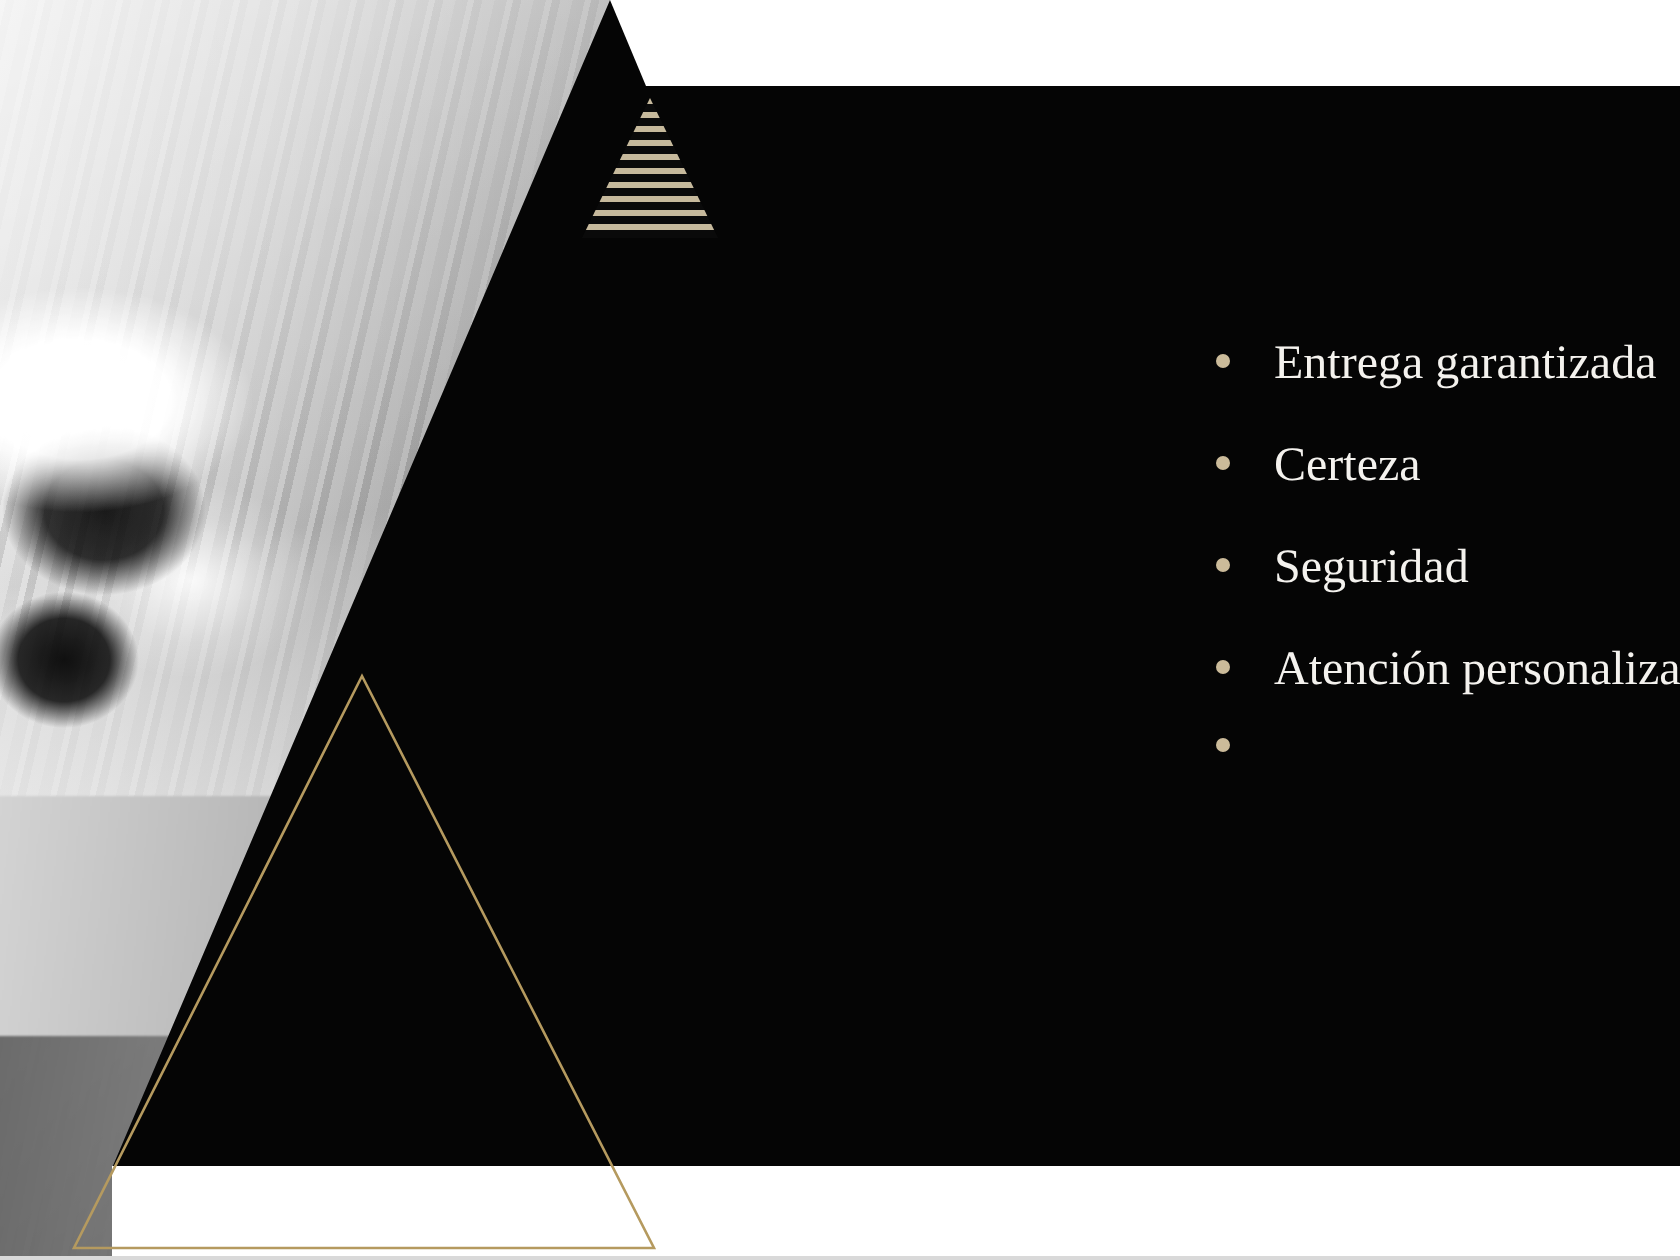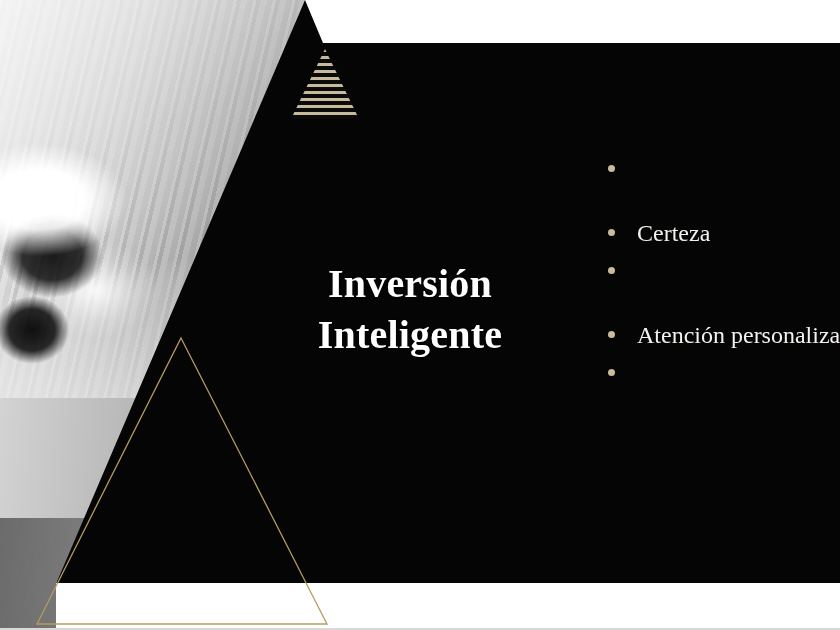--- a/index.html
+++ b/index.html
@@ -187,38 +187,36 @@
   <div class="band-top"></div>
   <div class="band-bottom"></div>
   <div class="hairline-bottom"></div>
 
   <div class="logo-tri"></div>
 
   <svg class="outline-tri" viewBox="0 0 292 288" width="292" height="288">
     <polygon points="145,1 291,287 1,287"></polygon>
   </svg>
 
-  <div class="title">
-    <span class="ln">Inversión</span>
-    <span class="ln">Inteligente</span>
+
+  <div class="bullets">
+    <div class="bullet-row">
+      <span class="bullet-dot"></span>
+      <span class="bullet-text">Entrega garantizada</span>
+    </div>
+    <div class="bullet-row">
+      <span class="bullet-dot"></span>
+      <span class="bullet-text">Certeza</span>
+    </div>
+    <div class="bullet-row">
+      <span class="bullet-dot"></span>
+      <span class="bullet-text">Seguridad</span>
+    </div>
+    <div class="bullet-row">
+      <span class="bullet-dot"></span>
+      <span class="bullet-text">Atención personalizada</span>
+    </div>
+    <div class="bullet-row">
+      <span class="bullet-dot"></span>
+    </div>
   </div>
 
-  <div class="bullets">
-    <div class="bullet-row">
-      <span class="bullet-dot"></span>
-    </div>
-    <div class="bullet-row">
-      <span class="bullet-dot"></span>
-      <span class="bullet-text">Certeza</span>
-    </div>
-    <div class="bullet-row">
-      <span class="bullet-dot"></span>
-    </div>
-    <div class="bullet-row">
-      <span class="bullet-dot"></span>
-      <span class="bullet-text">Atención personalizada</span>
-    </div>
-    <div class="bullet-row">
-      <span class="bullet-dot"></span>
-    </div>
-  </div>
-
 </div>
 
 </body></html>

